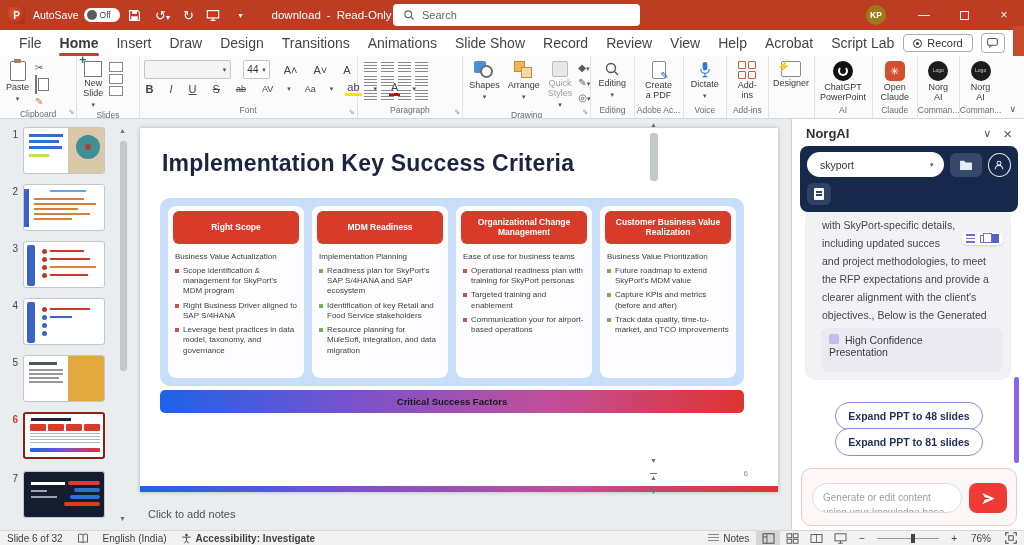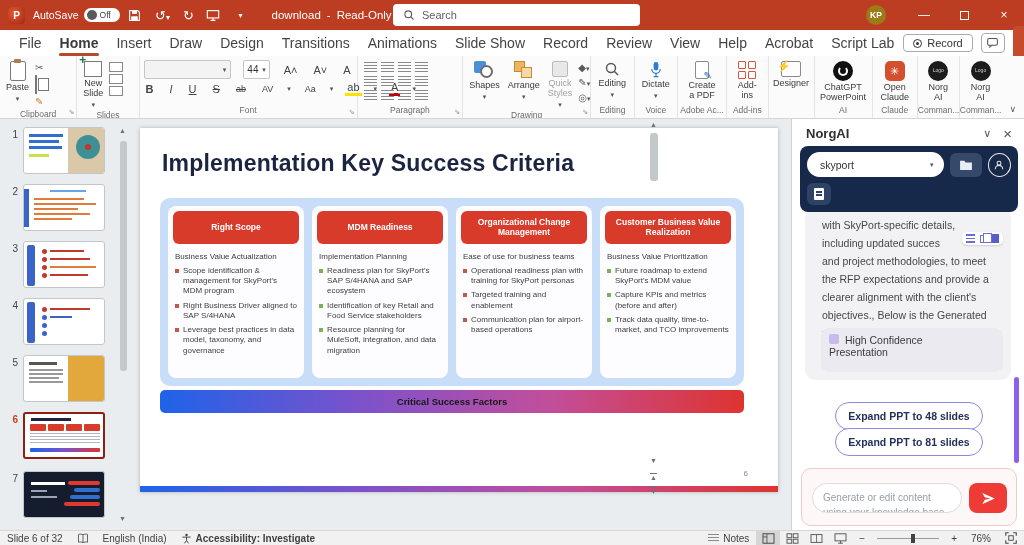--- a/index.html
+++ b/index.html
@@ -396,45 +396,45 @@
                 <path d="M10.5 10.5L14 14" stroke="#555" stroke-width="1.4"></path>
               </svg>
             </span>
             <span class="cap">Editing</span>
             <span class="chev">▾</span>
           </div>
       </div>
       <div class="glabel">Editing</div>
     </div>
 
+    <div class="rgroup" style="width:52px">
+      <div class="rg-content" style="justify-content:center">
+        <div class="bigbtn">
+            <span class="pdf-ic"></span>
+            <span class="cap">Create
+a PDF</span>
+          </div>
+      </div>
+      <div class="glabel">Adobe Ac...</div>
+    </div>
+
     <div class="rgroup" style="width:46px">
       <div class="rg-content" style="justify-content:center">
         <div class="bigbtn">
             <span>
               <svg width="12" height="17" viewBox="0 0 12 18">
                 <rect x="3.5" y="1" width="5" height="9" rx="2.5" fill="#2b7cd3"></rect>
                 <path d="M1.5 8.5a4.5 4.5 0 0 0 9 0M6 13v3M3.5 16.5h5" fill="none" stroke="#2b7cd3" stroke-width="1.3"></path>
               </svg>
             </span>
             <span class="cap">Dictate</span>
             <span class="chev">▾</span>
           </div>
       </div>
       <div class="glabel">Voice</div>
-    </div>
-
-    <div class="rgroup" style="width:52px">
-      <div class="rg-content" style="justify-content:center">
-        <div class="bigbtn">
-            <span class="pdf-ic"></span>
-            <span class="cap">Create
-a PDF</span>
-          </div>
-      </div>
-      <div class="glabel">Adobe Ac...</div>
     </div>
 
     <div class="rgroup" style="width:44px">
       <div class="rg-content" style="justify-content:center">
         <div class="bigbtn">
             <span class="addins-ic">
               <span></span>
               <span></span>
               <span></span>
               <span></span>
@@ -645,21 +645,21 @@
             <div class="bul">
                 <span class="bm"></span>
                 <span class="bt">Operational readiness plan with training for SkyPort personas</span>
               </div>
             <div class="bul">
                 <span class="bm"></span>
                 <span class="bt">Targeted training and enablement</span>
               </div>
             <div class="bul">
                 <span class="bm"></span>
-                <span class="bt">Communication plan for airport-based operations</span>
+                <span class="bt">Communication your for airport-based operations</span>
               </div>
           </div>
         </div>
         <div class="col c3">
           <div class="colhead">Customer Business Value Realization</div>
           <div class="colbody">
             <div class="lead">Business Value Prioritization</div>
             <div class="bul">
                 <span class="bm"></span>
                 <span class="bt">Future roadmap to extend SkyPort's MDM value</span>
@@ -674,20 +674,23 @@
               </div>
           </div>
         </div>
       </div>
 
       <div class="banner">Critical Success Factors</div>
       <div class="pagenum">6</div>
       <div class="bottom-strip"></div>
     </div>
 
+    <div class="notes-pane">
+        <span>Click to add notes</span>
+      </div>
 
     <div class="slide-vscroll">
       <span class="sarrow" style="top:0">▲</span>
       <span class="svthumb"></span>
       <span class="sarrow" style="top:336px">▼</span>
       <span class="sarrow navbtn" style="top:352px">▲</span>
       <span class="sarrow navbtn" style="top:366px">▼</span>
     </div>
 
     <div class="panel">

